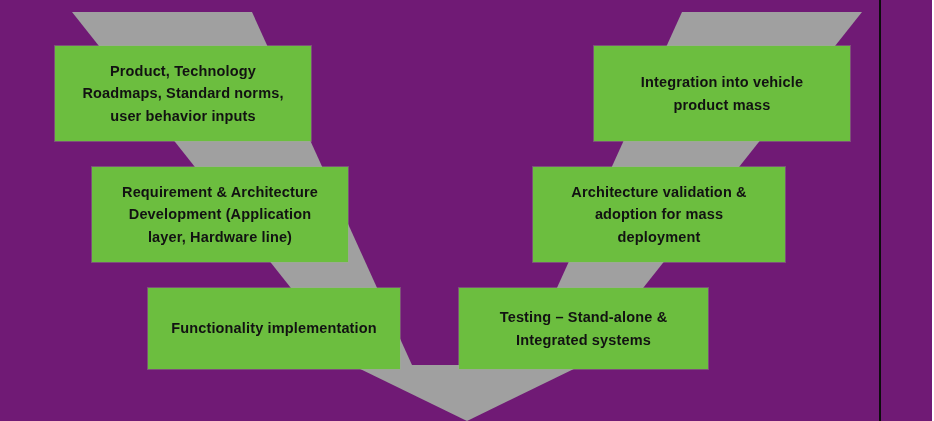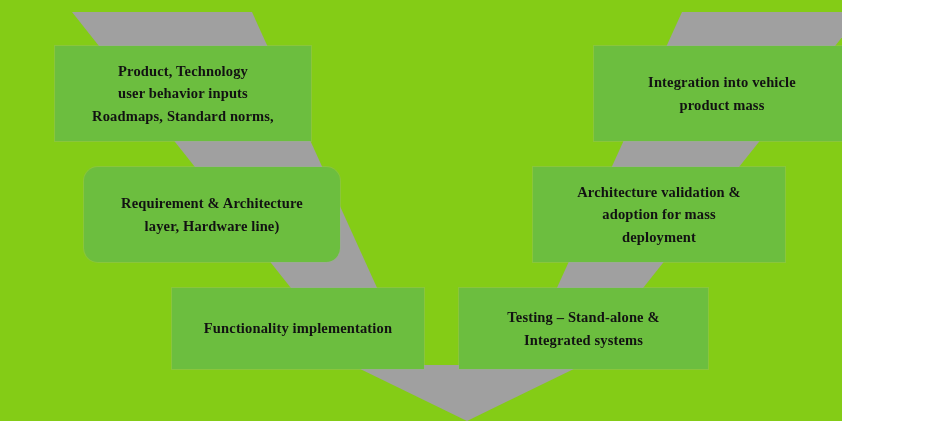--- a/index.html
+++ b/index.html
@@ -2,25 +2,25 @@
 <html><head>
 <meta charset="utf-8">
 <style>
   html, body {
     margin: 0;
     padding: 0;
     background: #ffffff;
   }
   #canvas {
     position: relative;
-    width: 842px;
+    width: 934px;
     height: 421px;
-    background: #84cc16;
+    background: #701a75;
     overflow: hidden;
-    font-family: Liberation Serif, serif;
+    font-family: Liberation Sans, sans-serif;
   }
   
   #v-shape {
     position: absolute;
     left: 0;
     top: 0;
     width: 934px;
     height: 421px;
   }
   
@@ -72,33 +72,34 @@
     <polygon points="72,12 252,12 412,365 352,365" fill="#A0A0A0"></polygon>
 
     <polygon points="682,12 862,12 582,365 522,365" fill="#A0A0A0"></polygon>
 
     <polygon points="352,365 582,365 467,421 467,421" fill="#A0A0A0"></polygon>
   </svg>
 
   <div class="box" style="left:55px; top:46px; width:256px; height:95px;">
     <span>
       <span>Product, Technology</span>
+      <span>Roadmaps, Standard norms,</span>
       <span>user behavior inputs</span>
-      <span>Roadmaps, Standard norms,</span>
     </span>
   </div>
 
-  <div class="box" style="left:84px; top:167px; width:256px; height:95px;border-radius:14px;">
+  <div class="box" style="left:92px; top:167px; width:256px; height:95px;">
     <span>
       <span>Requirement &amp; Architecture</span>
+      <span>Development (Application</span>
       <span>layer, Hardware line)</span>
     </span>
   </div>
 
-  <div class="box" style="left:148px; top:288px; width:252px; height:81px;margin-left:24px;">
+  <div class="box" style="left:148px; top:288px; width:252px; height:81px;">
     <span>
       <span>Functionality implementation</span>
     </span>
   </div>
 
   <div class="box" style="left:594px; top:46px; width:256px; height:95px;">
     <span>
       <span>Integration into vehicle</span>
       <span>product mass</span>
     </span>

